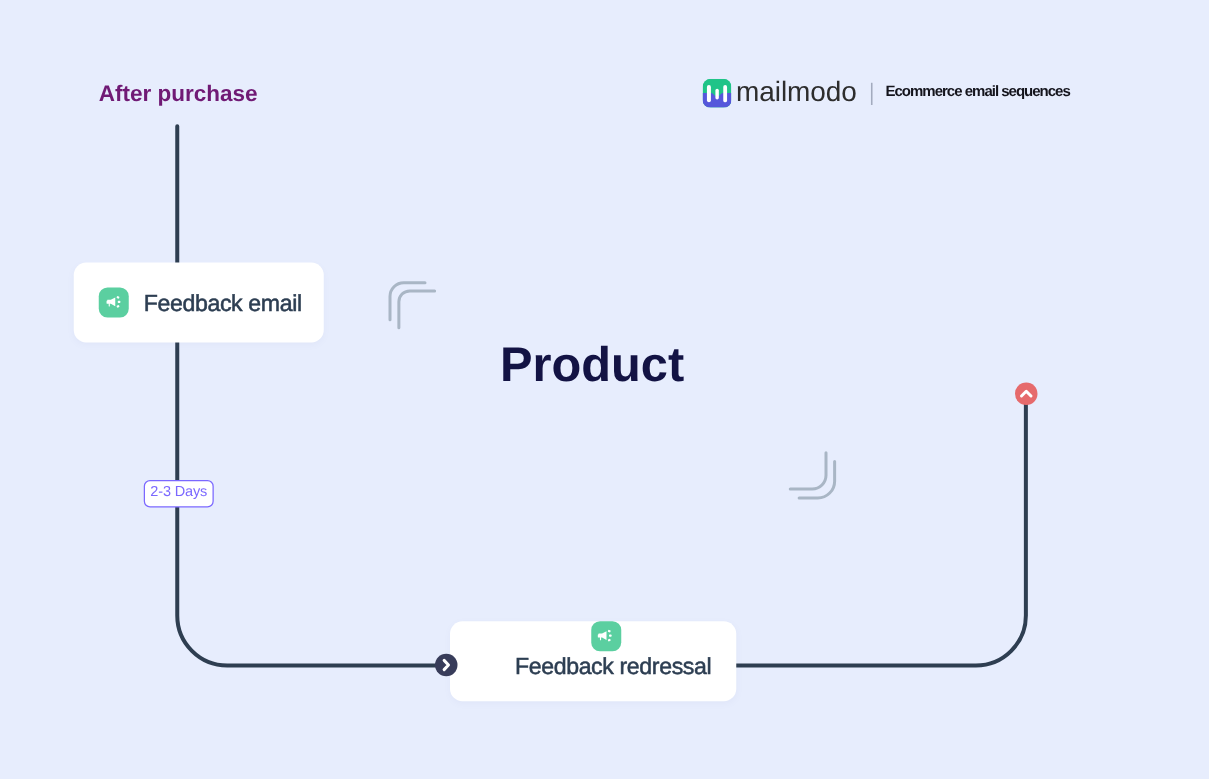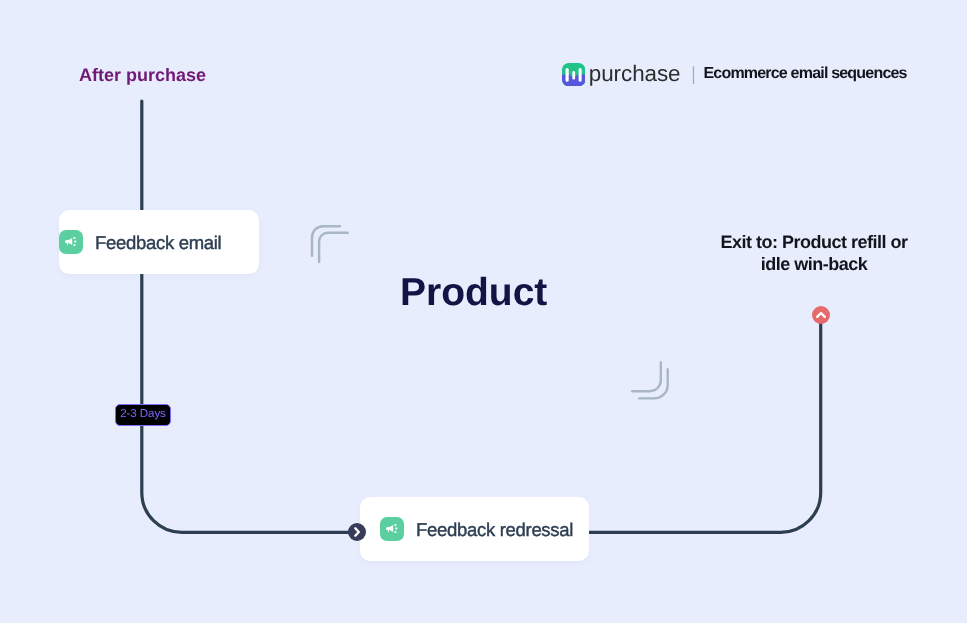--- a/index.html
+++ b/index.html
@@ -10,45 +10,45 @@
     -webkit-font-smoothing:antialiased; text-rendering:geometricPrecision;
   }
   #canvas { position:relative; width:967px; height:623px; opacity:0.9999; }
 
   
   .brand { position:absolute; left:562px; top:62px; display:flex; align-items:center; height:23px; }
   .brand-logo { width:23.3px; height:23.3px; flex:0 0 auto; display:block; position:relative; top:0.8px; }
   .brand-word { margin-left:3.5px; font-size:22.4px; letter-spacing:-0.05px; color:#2d2d2d; line-height:23px; position:relative; top:0px; }
   .brand-sep  { font-size:19px; line-height:17px; color:#a3abbe; margin:0 8px 0 10px; flex:0 0 auto;
                 position:relative; top:1px; transform:scaleX(0.8); }
-  .brand-tag  { font-size:16px; font-weight:bold; letter-spacing:-0.8px; color:#14141c; line-height:23px; margin-left:0px; }
+  .brand-tag  { font-size:12px; font-weight:bold; letter-spacing:-0.8px; color:#14141c; line-height:23px; margin-left:0px; }
 
   
   .label-after { position:absolute; left:79px; top:65px; font-size:18px; font-weight:bold;
                  color:#701a75; white-space:nowrap; }
   .label-exit  { position:absolute; left:700px; top:230.5px; width:228px; text-align:center;
                  font-size:18px; font-weight:bold; letter-spacing:-0.5px; color:#14141c;
                  line-height:22.5px; white-space:pre-line; }
   .big-title   { position:absolute; left:400px; top:271px; font-size:39px; font-weight:bold;
                  color:#131344; white-space:nowrap; }
 
   
   .card { position:absolute; background:#ffffff; border-radius:10px; display:flex; align-items:center;
           box-shadow:0 2px 5px rgba(120,134,190,0.055); }
   .card-icon { width:24px; height:24px; border-radius:7px; background:#5bcfa0;
                display:flex; align-items:center; justify-content:center; flex:0 0 auto; }
   .card-label { margin-left:12px; font-size:18.5px; letter-spacing:-0.3px; color:#2d3e52;
                 white-space:nowrap; position:relative; top:1px;
                 -webkit-text-stroke:0.42px #2d3e52; }
 
-  #card1 { left:59px; top:209.6px; width:200px; height:64.6px; box-sizing:border-box; }
-  #card2 { left:360px; top:496.6px; width:229px; height:64.6px; padding-left:20px; box-sizing:border-box; }
+  #card1 { left:59px; top:209.6px; width:200px; height:64.6px; padding-left:20px; box-sizing:border-box; }
+  #card2 { left:360px; top:496.6px; width:229px; height:64.6px; padding-left:20px; box-sizing:border-box;flex-direction:column; }
 
   
-  .badge { position:absolute; left:115px; top:404px; width:56px; height:22px; background:#000000;
+  .badge { position:absolute; left:115px; top:384px; width:56px; height:22px; background:#ffffff;
            border:1.2px solid #7b68ff; border-radius:5px; color:#7b68ff; font-size:11.6px;
            display:flex; align-items:center; justify-content:center; box-sizing:border-box;
            letter-spacing:-0.1px; line-height:1; padding-bottom:2px; }
 
   
   .dot { position:absolute; border-radius:50%; display:flex; align-items:center; justify-content:center; }
   #dot-arrow { left:348px; top:523px; width:18px; height:18px; background:#383c5a; }
   #dot-up    { left:812px; top:306px; width:18px; height:18px; background:#e66a6c; }
 
   svg.layer { position:absolute; left:0; top:0; overflow:visible; }
@@ -78,28 +78,26 @@
           </clipPath>
       </defs>
       <g clip-path="url(#logoclip)">
         <rect x="0" y="0" width="46" height="46" fill="#20c488"></rect>
         <path d="M0 22.5 L14 22.5 C17 22.5 18 27.5 23 27.5 C28 27.5 29 22.5 32 22.5 L46 22.5 L46 46 L0 46 Z" fill="#5657db"></path>
         <rect x="7.0" y="10.0" width="6.3" height="27.2" rx="3.15" fill="#fff"></rect>
         <rect x="20.4" y="15.9" width="5.4" height="16.8" rx="2.7" fill="#fff"></rect>
         <rect x="32.8" y="10.0" width="6.0" height="27.2" rx="3.0" fill="#fff"></rect>
       </g>
     </svg>
-    <div class="brand-word">purchase</div>
+    <div class="brand-word">mailmodo</div>
     <div class="brand-sep">|</div>
     <div class="brand-tag">Ecommerce email sequences</div>
   </div>
 
   <div class="label-after">After purchase</div>
-  <div class="label-exit">Exit to: Product refill or
-idle win-back</div>
   <div class="big-title">Product</div>
 
   <div class="card" id="card1">
     <div class="card-icon">
       <svg width="13" height="13" viewBox="0 0 24 24">
         <path d="M1.6 9.0 h5.1 l6.6 -3.4 v12.7 l-6.6 -3.4 h-1.4 v3.2 a0.85 0.85 0 0 1 -1.7 0 v-3.2 h-2.0 a1.4 1.4 0 0 1 -1.4 -1.4 v-2.1 a1.4 1.4 0 0 1 1.4 -1.4 z" fill="#fff"></path>
         <rect x="17.0" y="10.2" width="3.9" height="3.5" rx="1.1" fill="#fff"></rect>
         <rect x="15.4" y="3.8" width="3.9" height="3.2" rx="1.1" fill="#fff" transform="rotate(22 17.4 5.4)"></rect>
         <rect x="15.4" y="17.0" width="3.9" height="3.2" rx="1.1" fill="#fff" transform="rotate(-22 17.4 18.6)"></rect>
       </svg>

